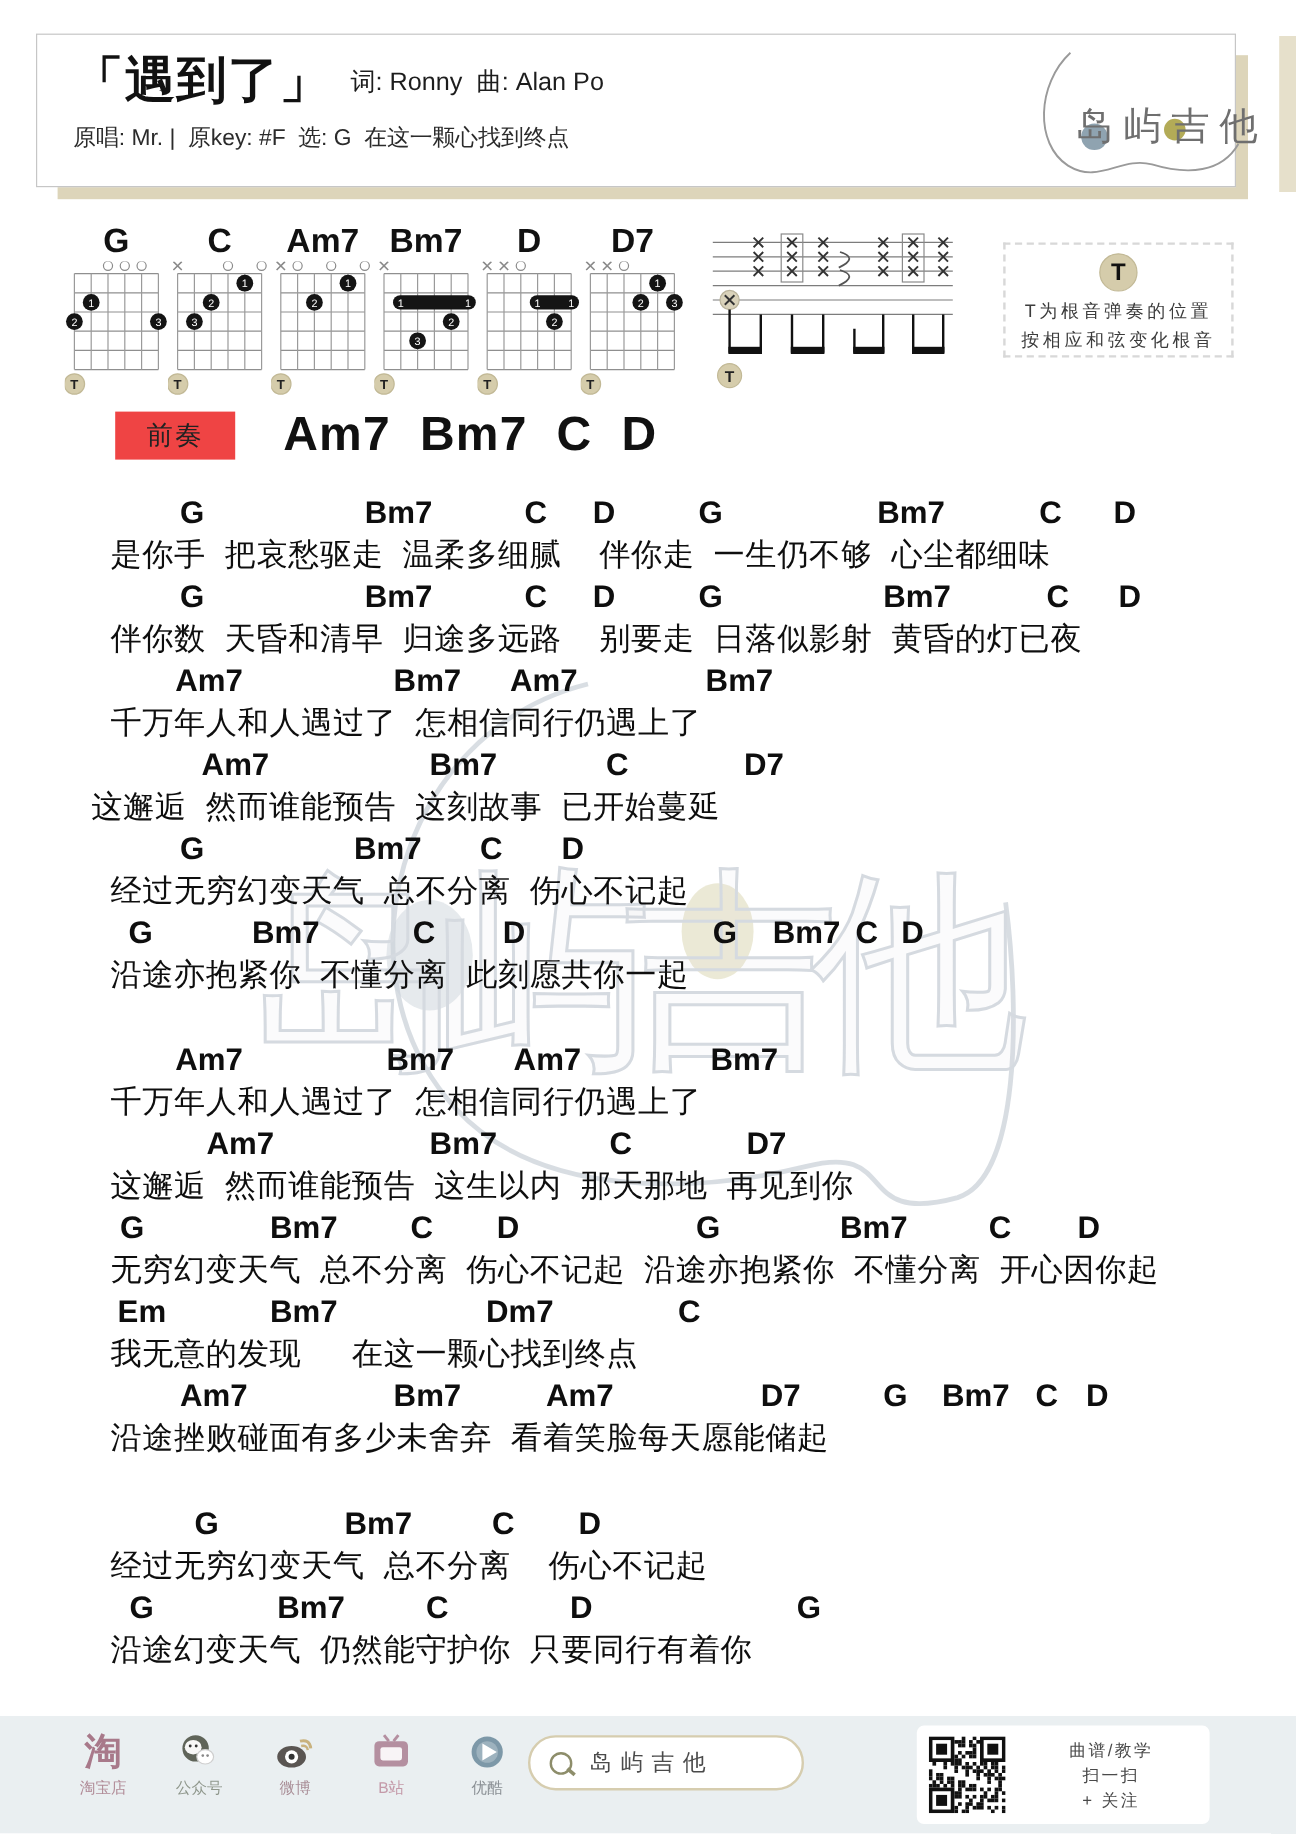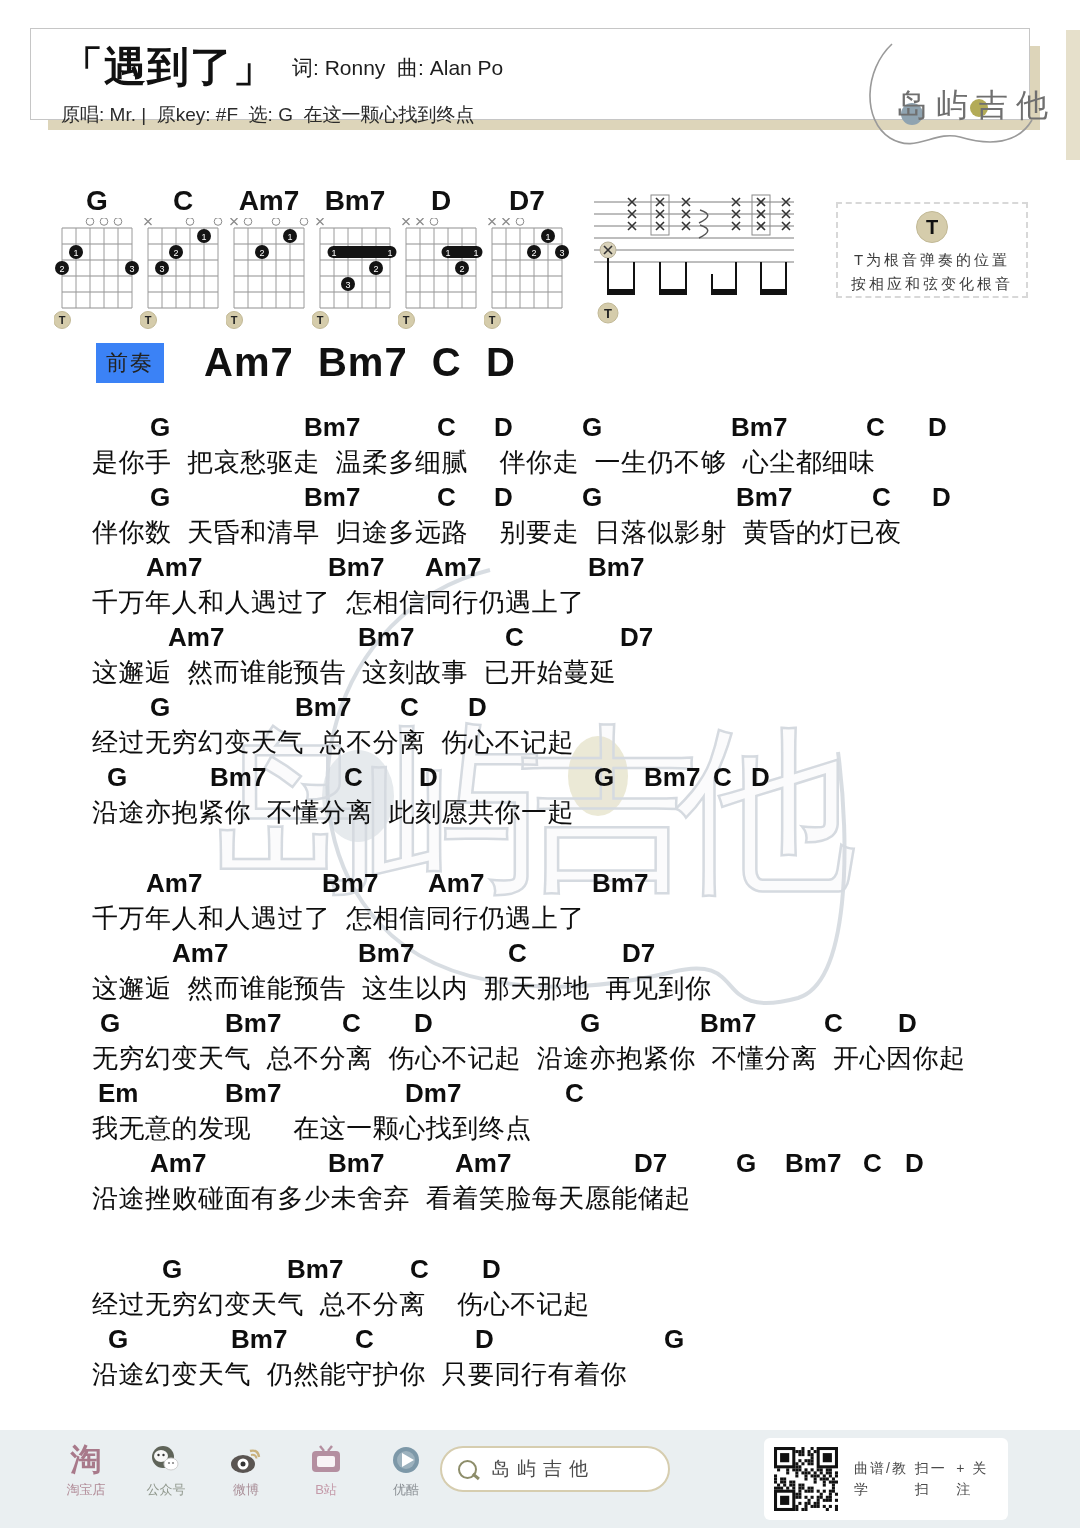--- a/index.html
+++ b/index.html
@@ -1,19 +1,19 @@
 <!DOCTYPE html>
 <html><head>
 <meta charset="utf-8">
 <style>
   html,body{margin:0;padding:0;background:#fff;}
   body{width:1080px;height:1528px;position:relative;overflow:hidden;
        font-family:"Liberation Sans", sans-serif;color:#111;}
   
-  .header-card{position:absolute;left:30px;top:28px;width:1000px;height:92px;
+  .header-card{position:absolute;left:30px;top:28px;width:1000px;height:128px;
     background:#fff;border:1px solid #c6c6c6;box-sizing:border-box;
     padding:16px 0 0 30px;z-index:3;
     box-shadow:14px 14px 0 -4px #ddd5ba;}
   .edge-right{position:absolute;right:0;top:30px;width:14px;height:130px;background:#ddd5ba;opacity:.75;z-index:1;}
   .title-row{display:flex;align-items:flex-end;gap:16px;}
   .song-title{font-size:42px;font-weight:700;letter-spacing:1px;line-height:1.05;}
   .credits{font-size:21px;color:#1d1d1d;padding-bottom:7px;white-space:pre;text-align:right;}
   .subtitle{margin-top:13px;font-size:19px;color:#2b2b2b;white-space:pre;}
   .logo{position:absolute;right:26px;top:34px;width:196px;height:124px;z-index:4;}
   
@@ -23,21 +23,21 @@
   
   .rhythm-tab{position:absolute;left:588px;top:194px;z-index:2;}
   .tnote-box{position:absolute;left:836px;top:202px;width:192px;height:96px;
     border:2px dashed #d8d8d8;box-sizing:border-box;background:#fff;z-index:2;}
   .tcircle{width:30px;height:30px;border-radius:50%;background:#d5ccab;border:1px solid #c2b996;
     color:#111;font-weight:700;font-size:20px;display:flex;align-items:center;justify-content:center;
     margin:7px auto 5px;}
   .tnote-line{font-size:15px;color:#3c3c3c;letter-spacing:3px;text-align:center;line-height:24px;}
   
   .intro{position:absolute;left:96px;top:340px;display:flex;align-items:center;gap:40px;z-index:2;}
-  .intro-badge{background:#3b82f6;color:#222;font-size:22px;padding:5px 10px;letter-spacing:2px;}
+  .intro-badge{background:#ef4444;color:#222;font-size:22px;padding:5px 26px;letter-spacing:2px;}
   .intro-chords{font-size:40px;font-weight:700;letter-spacing:1px;white-space:pre;}
   
   #lyrics{position:absolute;left:0;top:412px;width:1080px;z-index:2;}
   .line{position:relative;height:70px;}
   .line.gap{margin-top:36px;}
   .chord-abs{position:absolute;top:0;font-size:26px;font-weight:600;color:#0e0e0e;}
   .lyric{position:absolute;top:33px;font-size:26px;font-weight:500;color:#0e0e0e;
     white-space:pre;word-spacing:8px;letter-spacing:0.5px;}
   
   .watermark{position:absolute;left:150px;top:552px;z-index:1;pointer-events:none;}
@@ -48,21 +48,21 @@
   .ficon{height:36px;display:flex;align-items:center;justify-content:center;}
   .flabel{font-size:13px;text-align:center;}
   .search-pill{position:absolute;left:440px;top:16px;width:230px;height:46px;background:#fff;
     border:2px solid #d6cdaf;border-radius:26px;box-sizing:border-box;
     display:flex;align-items:center;gap:14px;padding-left:16px;cursor:pointer;}
   .mag{width:15px;height:15px;border:2.5px solid #8d8d6a;border-radius:50%;position:relative;flex:none;}
   .mag::after{content:"";position:absolute;left:12px;top:13px;width:8px;height:2.5px;background:#8d8d6a;transform:rotate(40deg);}
   .search-text{font-size:19px;color:#4a4a4a;letter-spacing:7px;}
   .qr-card{position:absolute;left:764px;top:8px;width:244px;height:82px;background:#fff;border-radius:6px;
     display:flex;align-items:center;gap:16px;padding:0 10px;box-sizing:border-box;}
-  .qr-captions{display:flex;flex-direction:row;align-items:center;gap:0;flex:1;}
+  .qr-captions{display:flex;flex-direction:column;align-items:center;gap:0;flex:1;}
   .qr-cap{font-size:14px;color:#4a4a4a;letter-spacing:2px;line-height:21px;}
 </style>
 </head>
 <body>
 
 <div class="header-card">
   <div class="title-row">
     <div class="song-title">「遇到了」</div>
     <div class="credits">词: Ronny  曲: Alan Po</div>
   </div>
@@ -329,21 +329,21 @@
       <span class="chord-abs" style="left:328px">Bm7</span>
       <span class="chord-abs" style="left:425px">Am7</span>
       <span class="chord-abs" style="left:588px">Bm7</span>
       <span class="lyric" style="left:92px">千万年人和人遇过了 怎相信同行仍遇上了</span>
     </div>
     <div class="line">
       <span class="chord-abs" style="left:168px">Am7</span>
       <span class="chord-abs" style="left:358px">Bm7</span>
       <span class="chord-abs" style="left:505px">C</span>
       <span class="chord-abs" style="left:620px">D7</span>
-      <span class="lyric" style="left:92px">这邂逅 然而谁能预告 这刻故事 已开始蔓延</span>
+      <span class="lyric" style="left:76px">这邂逅 然而谁能预告 这刻故事 已开始蔓延</span>
     </div>
     <div class="line">
       <span class="chord-abs" style="left:150px">G</span>
       <span class="chord-abs" style="left:295px">Bm7</span>
       <span class="chord-abs" style="left:400px">C</span>
       <span class="chord-abs" style="left:468px">D</span>
       <span class="lyric" style="left:92px">经过无穷幻变天气 总不分离 伤心不记起</span>
     </div>
     <div class="line">
       <span class="chord-abs" style="left:107px">G</span>

